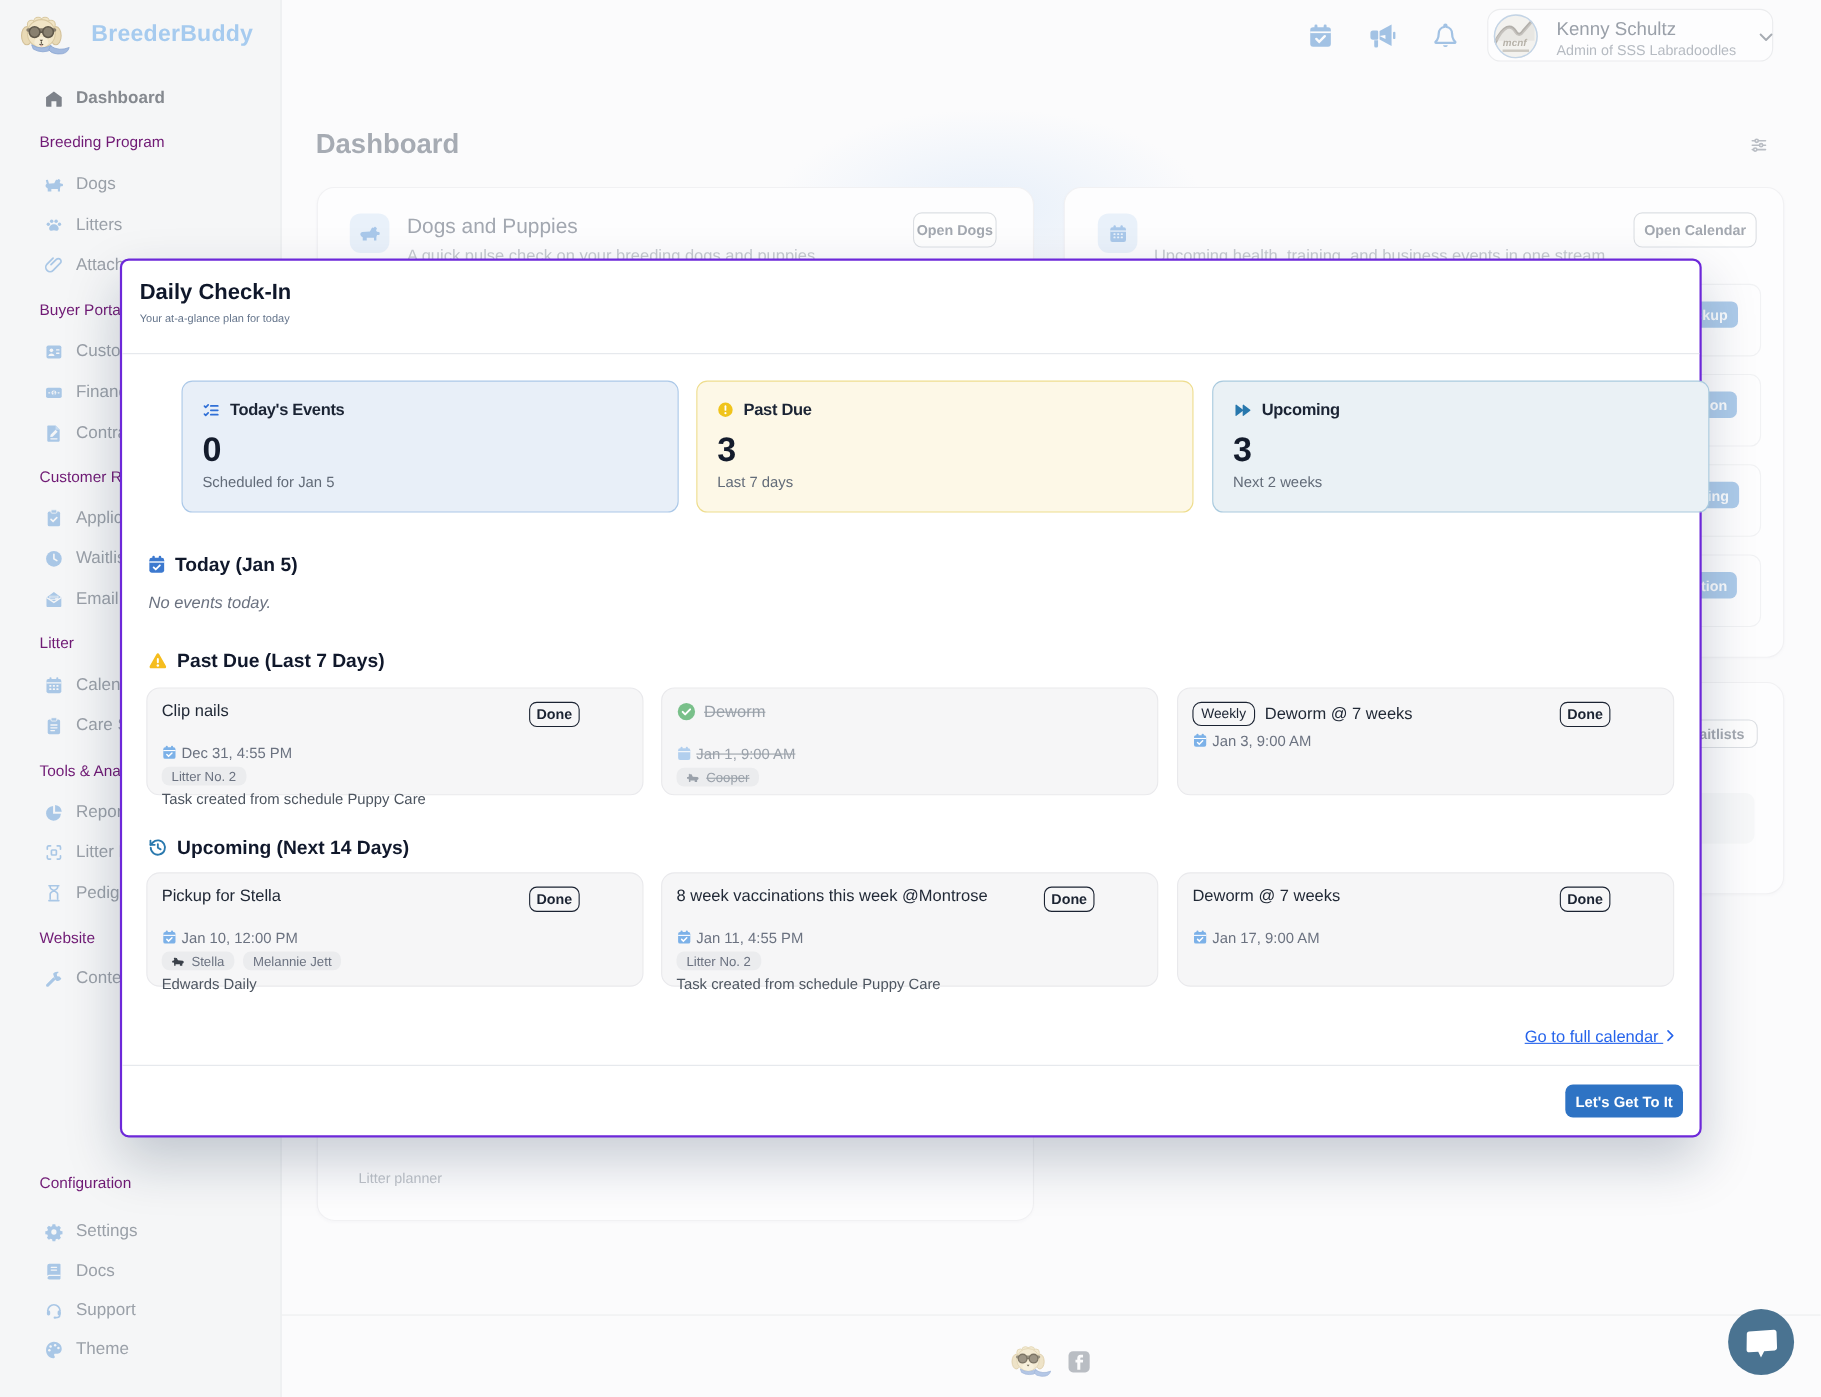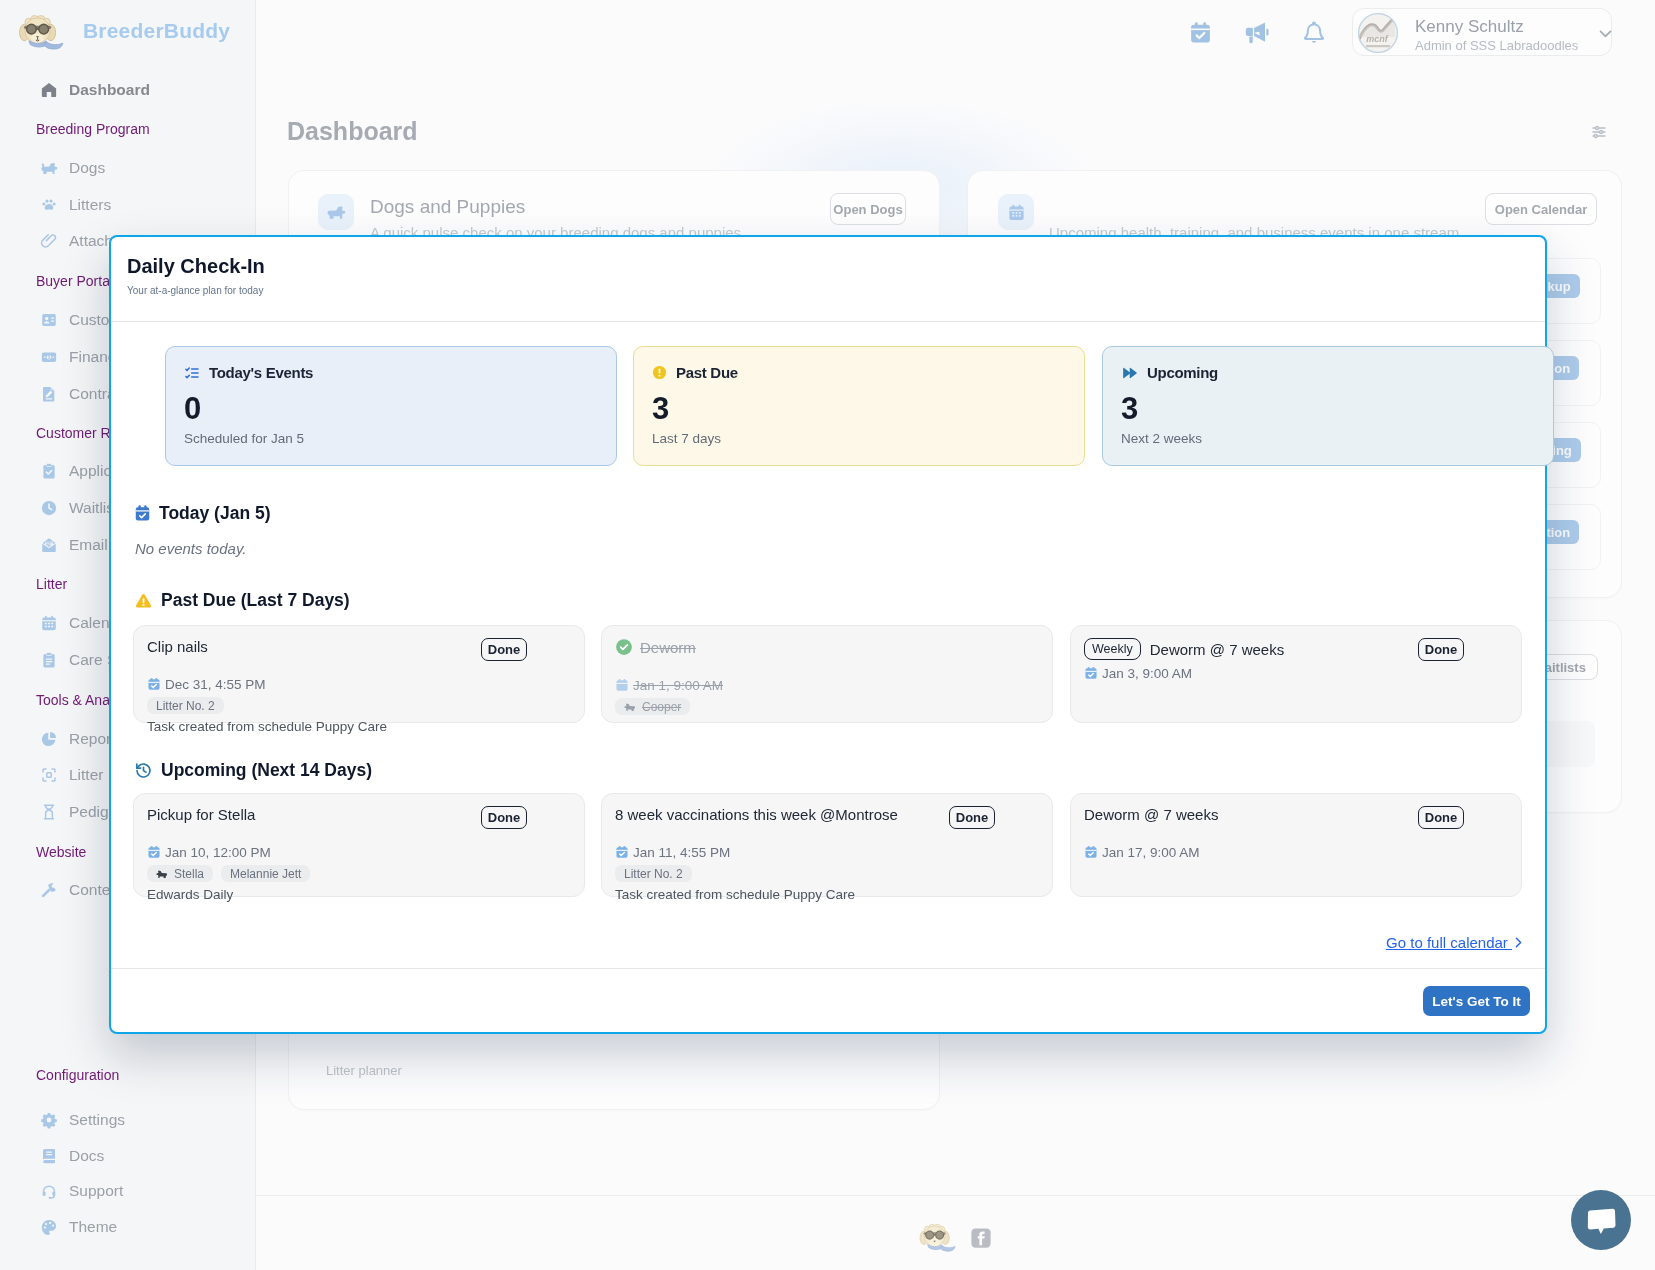--- a/index.html
+++ b/index.html
@@ -16,21 +16,21 @@
   #topsearch { position:absolute; left:280px; top:12px; width:337px; height:38px; background:#f2f3f5; border-radius:10px; }
   #usercard { position:absolute; left:1352px; top:8px; width:260px; height:48px; background:#fdfdfe; border:1px solid #ebecee; border-radius:12px; }
 
   .bgcard { position:absolute; background:#fdfdfe; border:1px solid #f1f1f3; border-radius:16px; box-shadow:0 1px 2px rgba(120,130,145,0.03); }
   .tile { position:absolute; width:36px; height:36px; border-radius:10px; background:#e9f1fa; display:flex; align-items:center; justify-content:center; }
   .bgbtn { position:absolute; background:#fefefe; border:1px solid #dcdfe3; border-radius:8px; color:#a3a8b0; font-size:13px; font-weight:600; display:flex; align-items:center; justify-content:center; }
   .evrow { position:absolute; left:988px; width:613px; height:66px; border:1px solid #f1f2f4; border-radius:10px; background:#fdfdfe; }
   .evbadge { position:absolute; height:24px; border-radius:6px; background:#adcbea; color:#fafcfe; font-size:13px; font-weight:600; display:flex; align-items:center; justify-content:center; padding:0 9px; }
 
   
-  #modal { position:absolute; left:109px; top:235px; width:1438px; height:799px; background:#ffffff; border:2px solid #0ea5e9; border-radius:8px; box-shadow:0 22px 48px rgba(12,36,70,0.22); }
+  #modal { position:absolute; left:109px; top:235px; width:1438px; height:799px; background:#ffffff; border:2px solid #6d28d9; border-radius:8px; box-shadow:0 22px 48px rgba(12,36,70,0.22); }
   #modal .inner { position:absolute; inset:0; }
   .mdiv { position:absolute; left:0; width:1434px; height:1px; background:#e4e7ec; }
   .statcard { position:absolute; top:109px; width:452px; height:120px; border-radius:10px; border:1px solid; padding:17px 18px;margin-left:32px; }
   .statlabel { display:flex; align-items:center; gap:9px; font-size:15px; letter-spacing:-0.3px; font-weight:700; color:#1b2434; }
   .statnum { font-size:31px; font-weight:700; color:#141c2c; margin-top:11px; line-height:34px; }
   .statcap { font-size:13.5px; color:#626b78; margin-top:5px; }
   .sechead { position:absolute; display:flex; align-items:center; gap:8px; font-size:17.5px; font-weight:700; color:#10182b; }
   .taskcard { position:absolute; width:452px; background:#f6f6f7; border:1px solid #e9e9ec; border-radius:12px; padding:12px 13px; }
   .tct { font-size:15px; font-weight:400; color:#212936; line-height:17px; }
   .tmeta { display:flex; align-items:center; gap:4px; font-size:13.5px; color:#6b7280; height:18px; margin-top:20px; }

